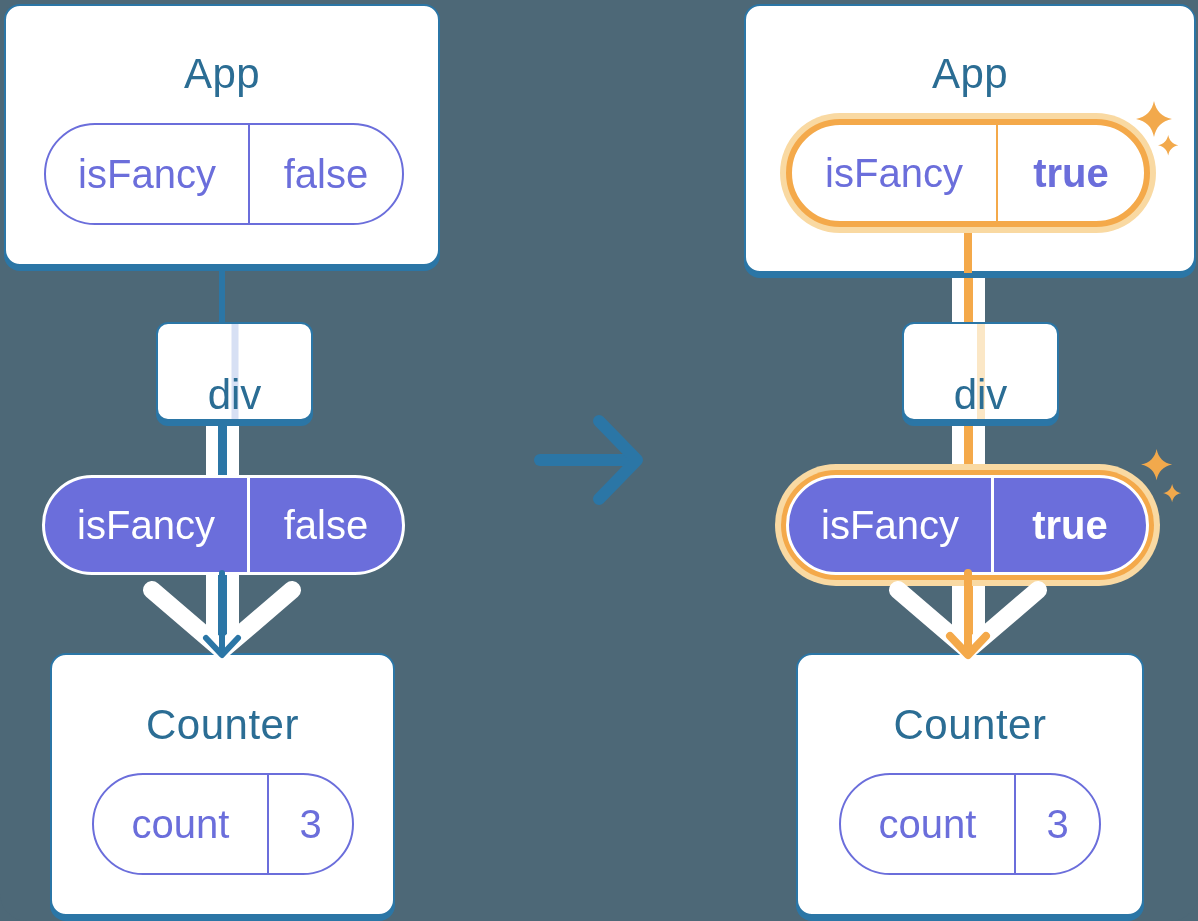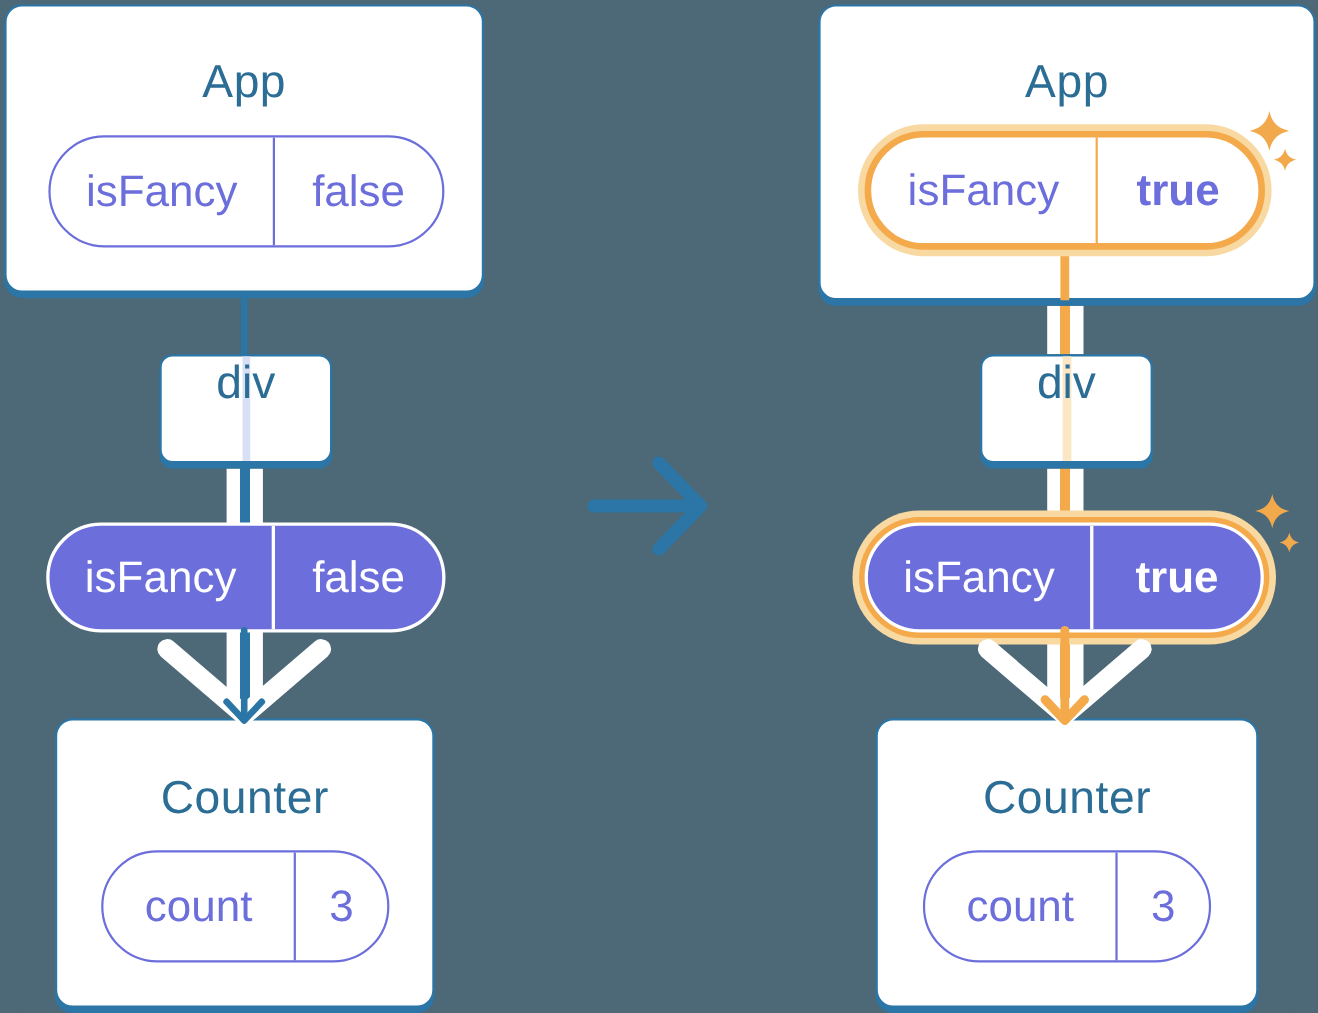--- a/index.html
+++ b/index.html
@@ -52,21 +52,21 @@
   .pill-filled .seg{display:flex;align-items:center;justify-content:center;}
   .pill-filled .seg.key{border-right:3px solid var(--white);}
   .pill-filled.hl{
     box-shadow:0 0 0 5px var(--orange),0 0 0 11px var(--orange-halo);
   }
   .bold{font-weight:700;}
   .div-box{
     position:absolute;background:var(--white);
     border:2.5px solid var(--blue);border-radius:12px;
     box-shadow:0 5px 0 var(--blue);box-sizing:border-box;
-    display:flex;align-items:flex-start;justify-content:center;
+    display:flex;align-items:flex-end;justify-content:center;margin-left:11px;
   }
   .div-box .trace{
     position:absolute;top:0;bottom:0;left:50%;transform:translateX(-50%);
   }
   .div-box .label{
     position:relative;color:var(--ink);font-size:42px;font-weight:500;
   }
   .edge{position:absolute;}
   .pipe-blue{
     position:absolute;width:33px;

